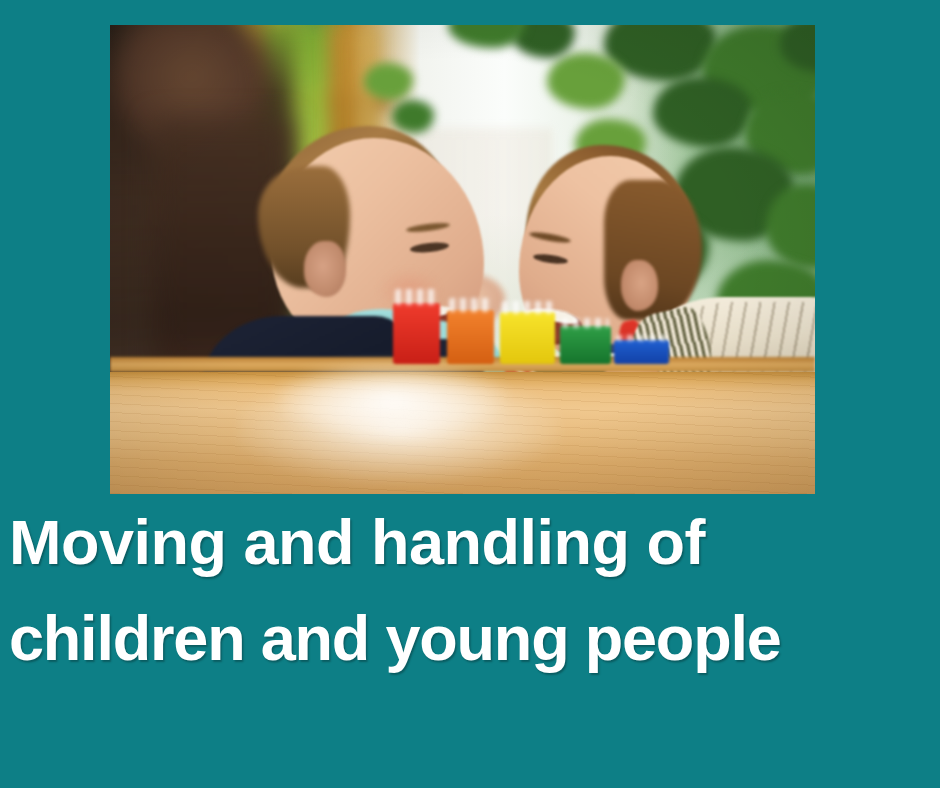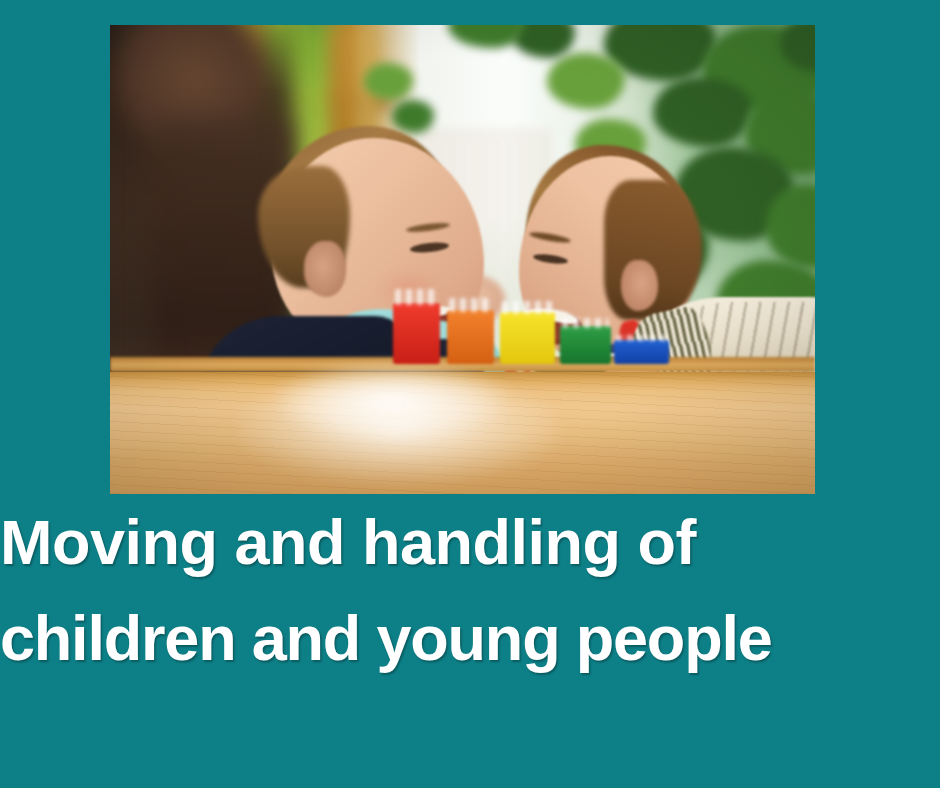--- a/index.html
+++ b/index.html
@@ -474,21 +474,21 @@
     text-align: center;
     color: #ffffff;
     font-family: "Liberation Sans", sans-serif;
     font-weight: bold;
     font-size: 63px;
     line-height: 96px;
     letter-spacing: -0.5px;
     text-shadow: 1.5px 1.5px 2px rgba(0,0,0,.28);
     user-select: none;
   }
-  #title .tline { display: block; white-space: nowrap; }
+  #title .tline { display: block; white-space: nowrap; padding-left: 9px; }
   #title .tline.l2 { letter-spacing: -1.2px; }
   #title .tline.l3 { letter-spacing: -0.6px; }
 </style>
 </head>
 <body style="background: rgb(13, 127, 134);">
 
 <div id="slide" style="background: rgb(13, 127, 134);">
 
   <div id="photo">
 

